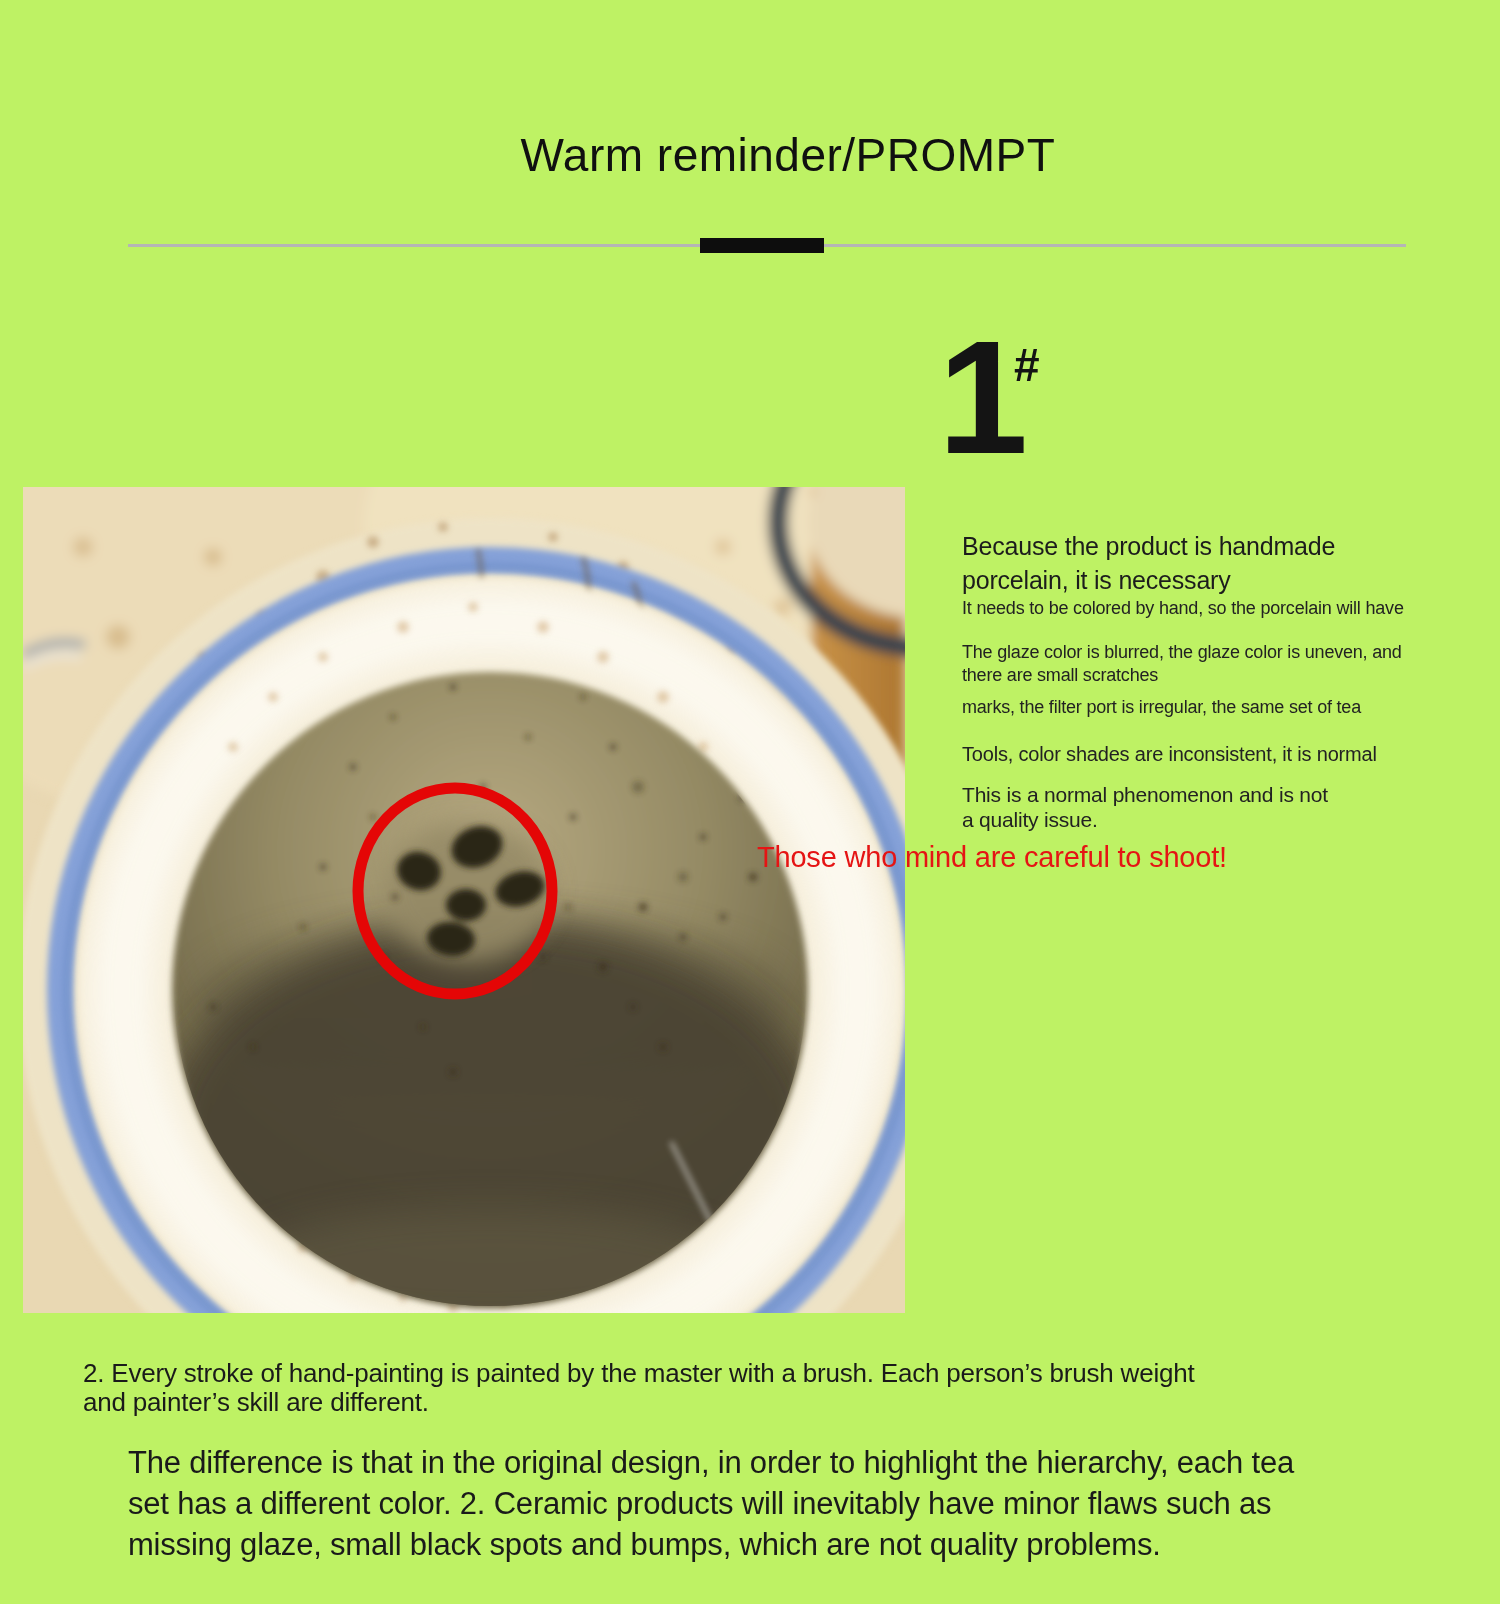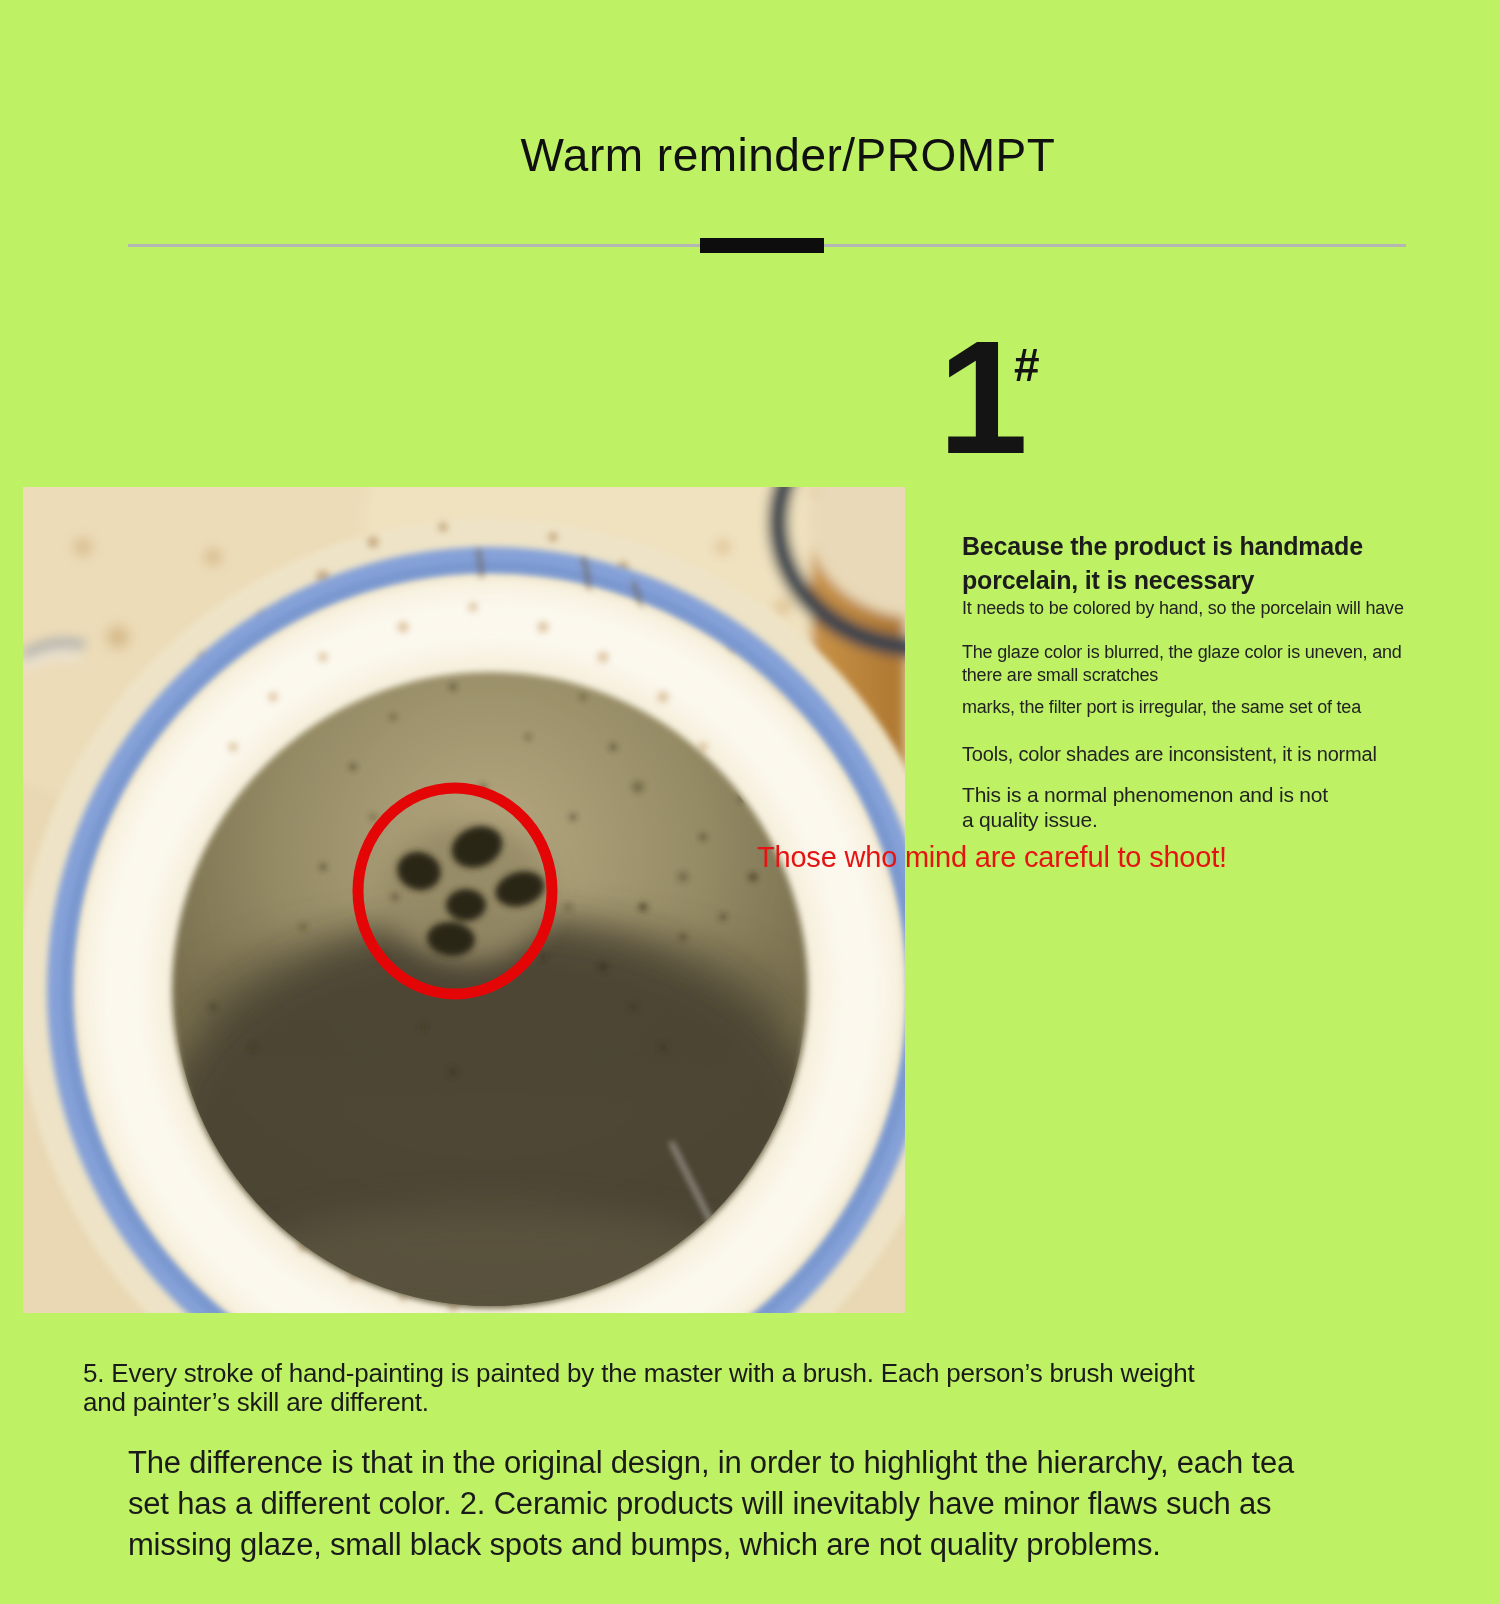--- a/index.html
+++ b/index.html
@@ -14,21 +14,21 @@
     font-size:46px;font-weight:400;letter-spacing:.5px;color:#101010;
   }
   .divider-line{position:absolute;top:244px;left:128px;width:1278px;height:3px;background:#b5b5b5;}
   .divider-bar{position:absolute;top:238px;left:700px;width:124px;height:15px;background:#0d0d0d;}
   .big-num{position:absolute;left:938px;top:316px;line-height:1;}
   .big-num .num{font-size:162px;font-weight:700;color:#141414;line-height:1;letter-spacing:-2px;}
   .big-num .hash{position:absolute;left:76px;top:26px;font-size:46px;font-weight:700;color:#141414;}
   .photo{position:absolute;left:23px;top:487px;width:882px;height:826px;margin:0;}
   .photo svg{display:block;}
   .notes{position:absolute;left:962px;top:0;width:520px;}
-  .heading{position:absolute;top:529px;margin:0;font-size:25px;font-weight:700;line-height:1.36;color:#1c1c1c;letter-spacing:-.2px;width:520px;}
+  .heading{position:absolute;top:529px;margin:0;font-size:25px;font-weight:400;line-height:1.36;color:#1c1c1c;letter-spacing:-.2px;width:520px;}
   .p{position:absolute;margin:0;width:540px;letter-spacing:-.2px;color:#222;}
   .p1{top:597px;font-size:18px;line-height:1.3;}
   .p2{top:641px;font-size:18px;line-height:1.28;}
   .p3{top:696px;font-size:18px;line-height:1.3;}
   .p4{top:741px;font-size:20px;line-height:1.3;}
   .p5{top:782px;font-size:21px;line-height:1.2;}
   .warning{
     position:absolute;left:745px;top:829px;margin:12px;z-index:6;
     font-size:29px;letter-spacing:-.2px;
   }
@@ -226,19 +226,19 @@
     <p class="p p2 pre">The glaze color is blurred, the glaze color is uneven, and
 there are small scratches</p>
     <p class="p p3">marks, the filter port is irregular, the same set of tea</p>
     <p class="p p4">Tools, color shades are inconsistent, it is normal</p>
     <p class="p p5 pre">This is a normal phenomenon and is not
 a quality issue.</p>
   </section>
 
   <p class="warning" style="color:#e51414;">Those who mind are careful to shoot!</p>
 
-  <p class="fnote1 pre">5. Every stroke of hand-painting is painted by the master with a brush. Each person’s brush weight
+  <p class="fnote1 pre">2. Every stroke of hand-painting is painted by the master with a brush. Each person’s brush weight
 and painter’s skill are different.</p>
   <p class="fnote2 pre">The difference is that in the original design, in order to highlight the hierarchy, each tea
 set has a different color. 2. Ceramic products will inevitably have minor flaws such as
 missing glaze, small black spots and bumps, which are not quality problems.</p>
 
 </div>
 
 </body></html>

